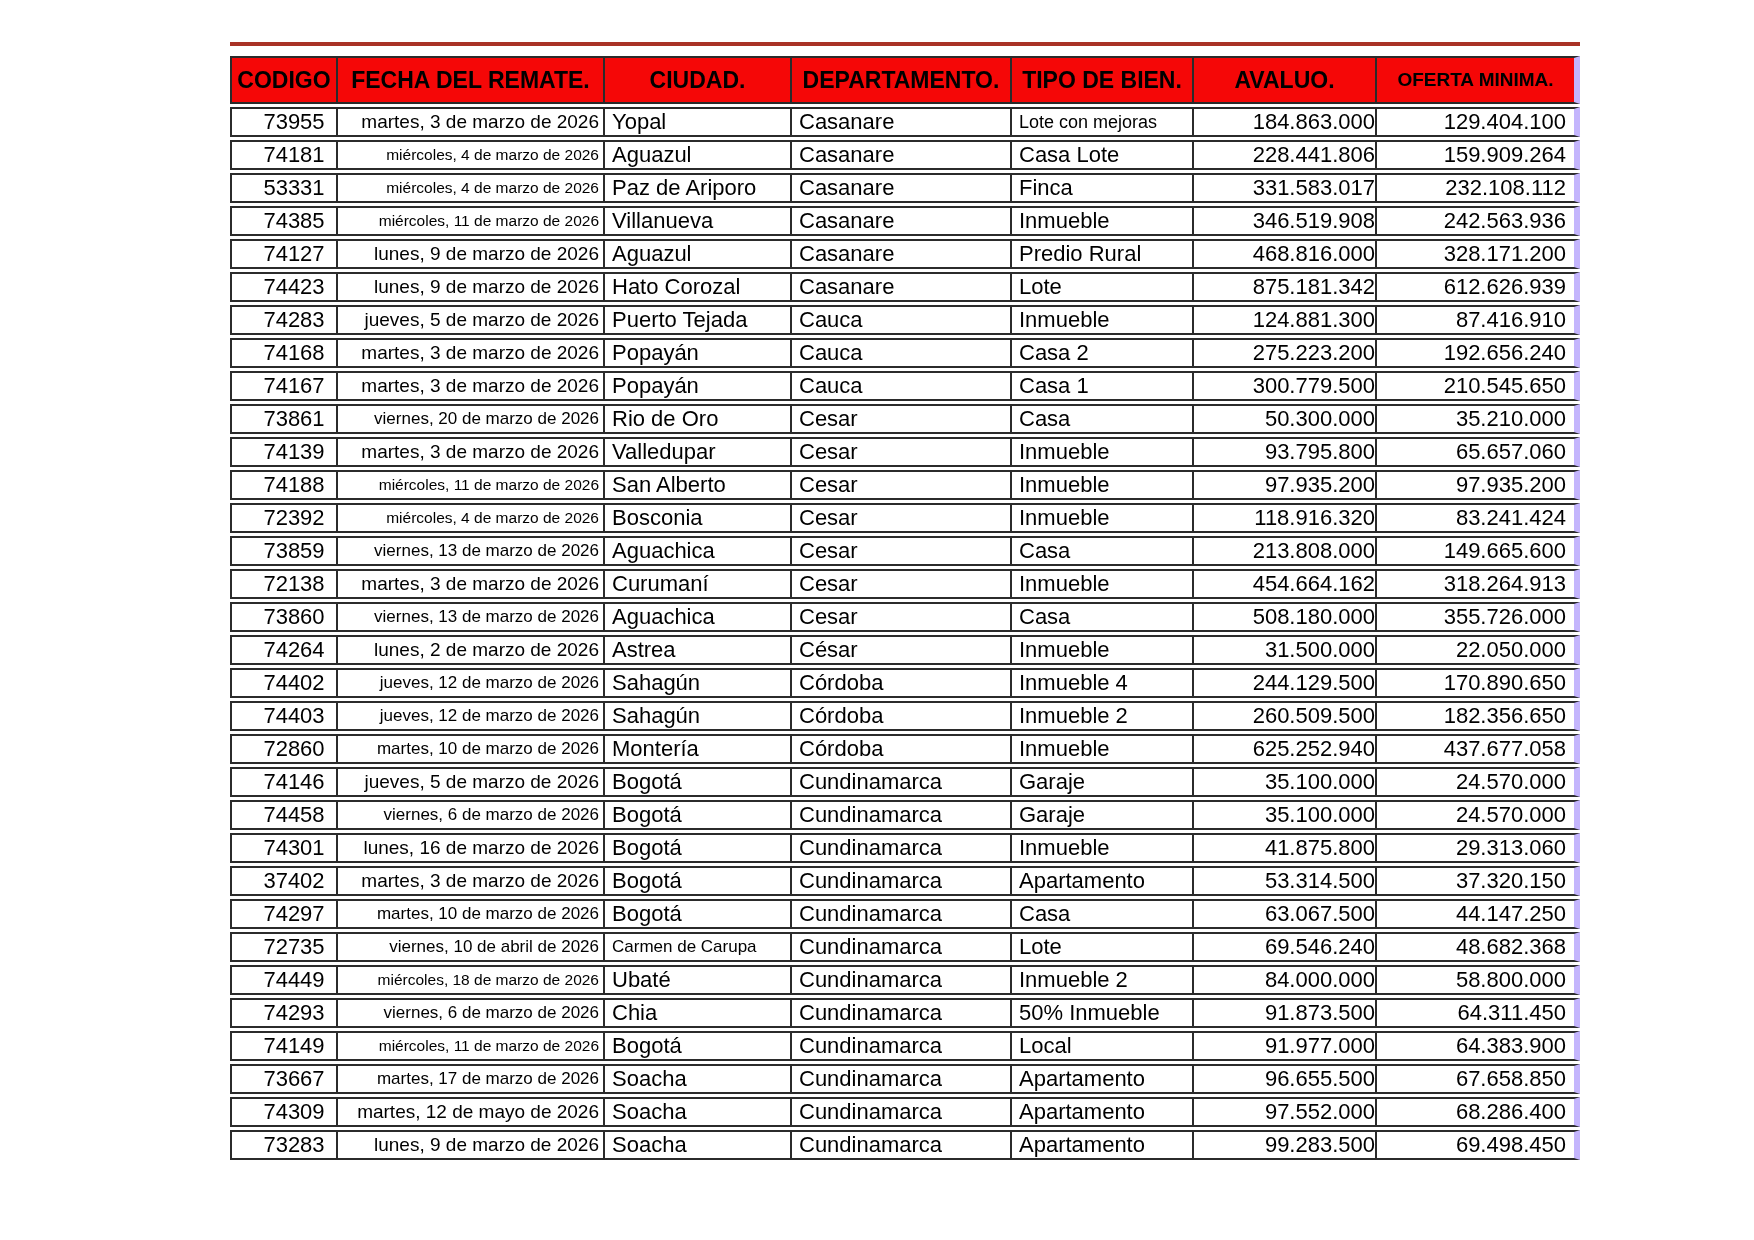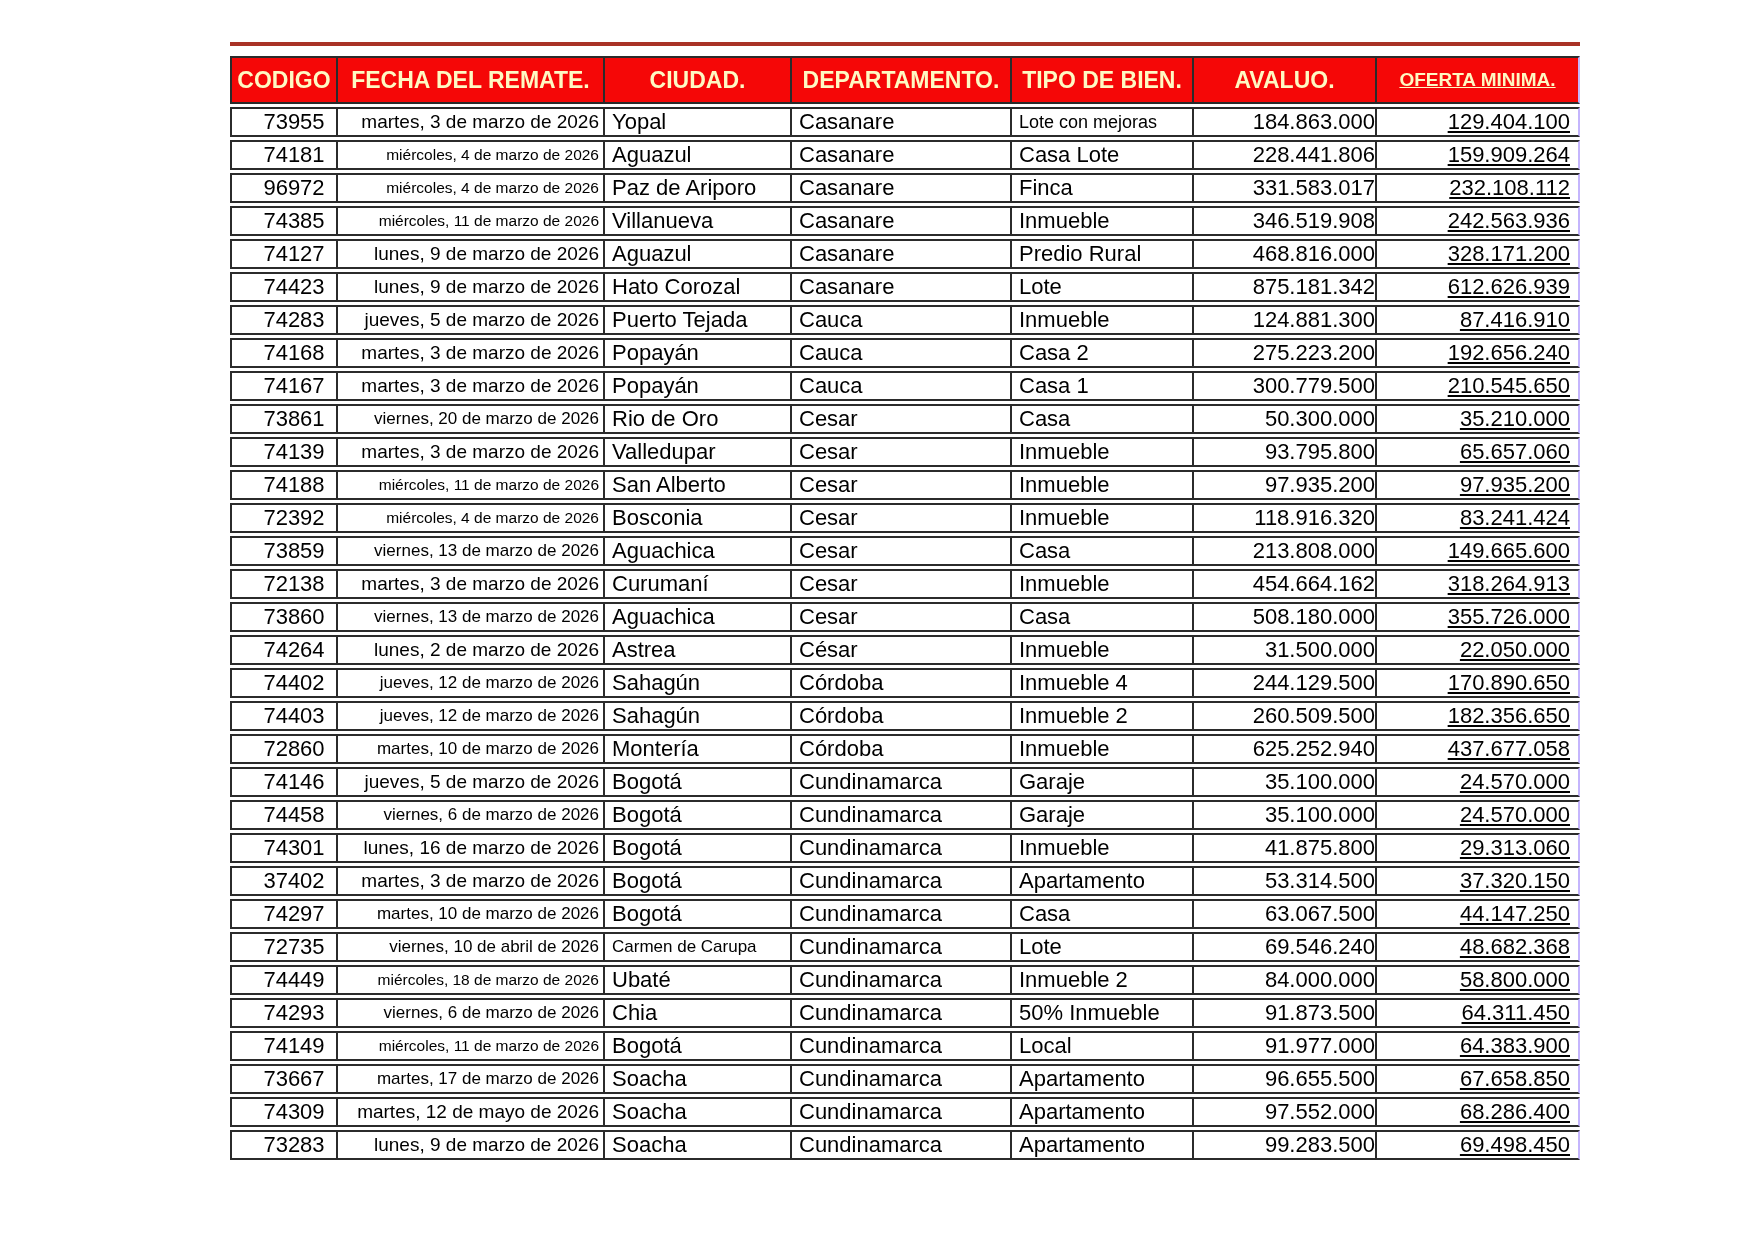--- a/index.html
+++ b/index.html
@@ -29,25 +29,25 @@
   }
   th,td{
     box-sizing:border-box;
     overflow:hidden;
     white-space:nowrap;
     border-top:2px solid #2b2b2b;
     border-bottom:2px solid #2b2b2b;
     border-left:2px solid #2b2b2b;
     padding:0;
   }
-  th:last-child, td:last-child{ border-right:2px solid #c4b5fd;text-decoration:underline; }
+  th:last-child, td:last-child{ border-right:6px solid #c4b5fd; }
   th{
     height:48px;
     background:#f50707;
-    color:#fef9c3;
+    color:#000000;
     font-weight:700;
     font-size:23px;
     text-align:center;
     vertical-align:middle;
   }
   th.hdr-sm{ font-size:19px; }
   td{
     height:30px;
     background:#ffffff;
     font-size:22px;
@@ -103,21 +103,21 @@
         <tr>
           <td class="c-code">74181</td>
           <td class="c-date xs">miércoles, 4 de marzo de 2026</td>
           <td class="c-city">Aguazul</td>
           <td class="c-dept">Casanare</td>
           <td class="c-tipo">Casa Lote</td>
           <td class="c-aval">228.441.806</td>
           <td class="c-ofer">159.909.264</td>
         </tr>
         <tr>
-          <td class="c-code">96972</td>
+          <td class="c-code">53331</td>
           <td class="c-date xs">miércoles, 4 de marzo de 2026</td>
           <td class="c-city">Paz de Ariporo</td>
           <td class="c-dept">Casanare</td>
           <td class="c-tipo">Finca</td>
           <td class="c-aval">331.583.017</td>
           <td class="c-ofer">232.108.112</td>
         </tr>
         <tr>
           <td class="c-code">74385</td>
           <td class="c-date xs">miércoles, 11 de marzo de 2026</td>

